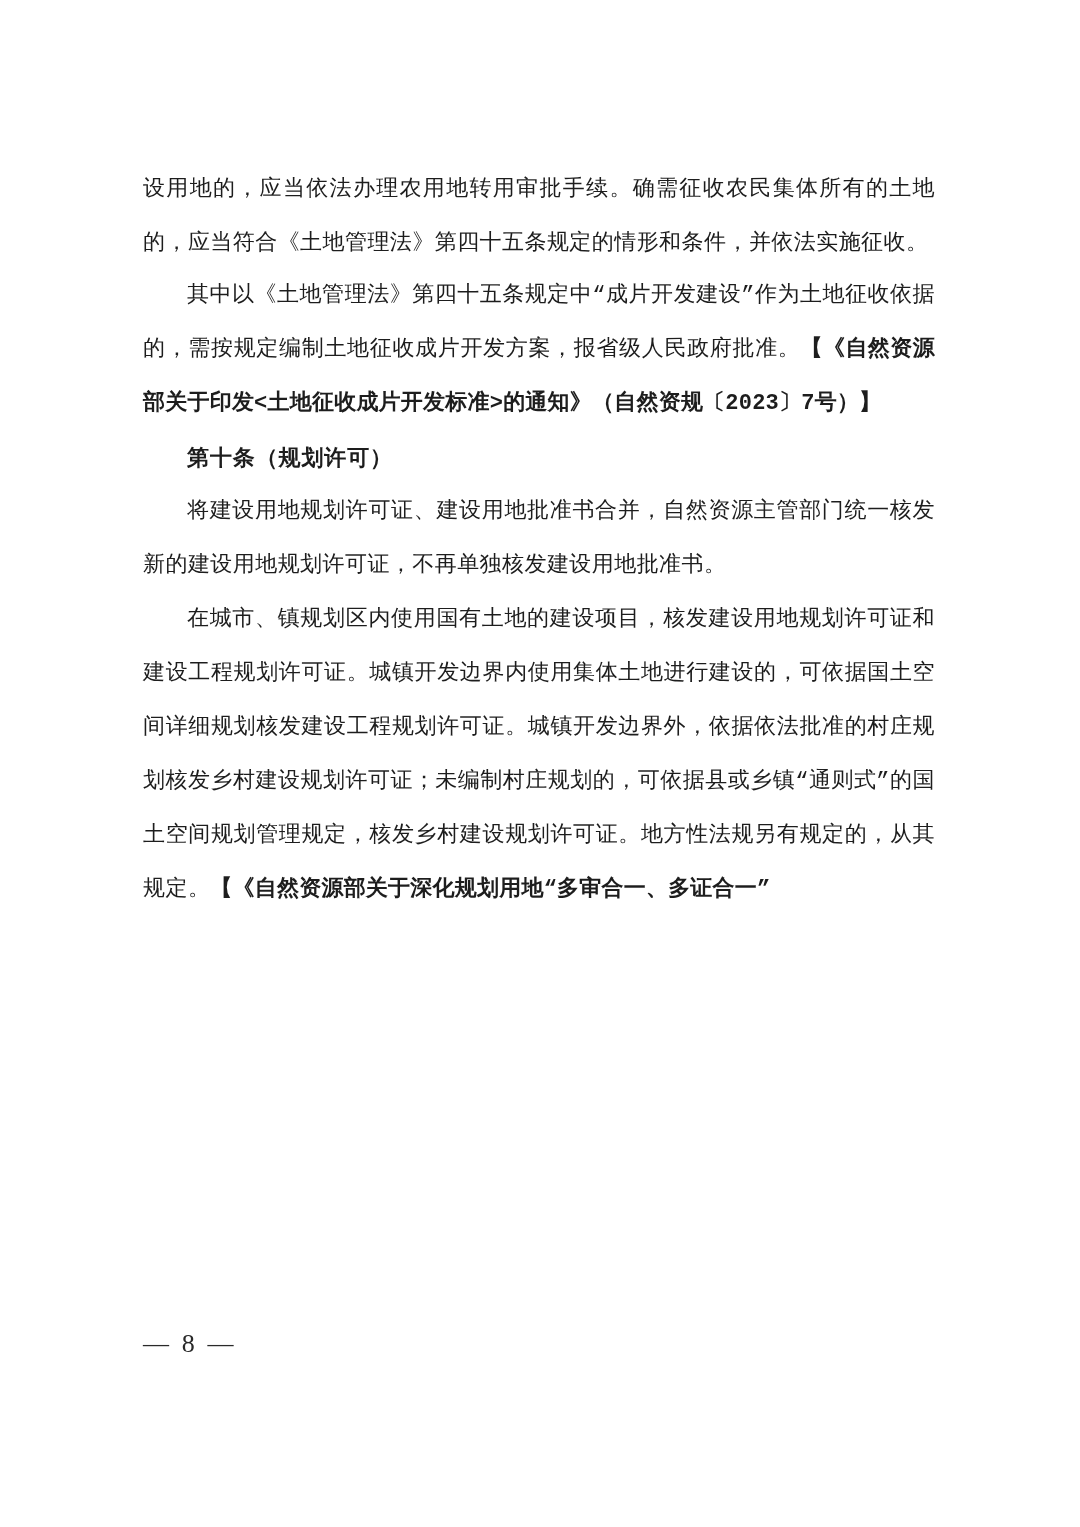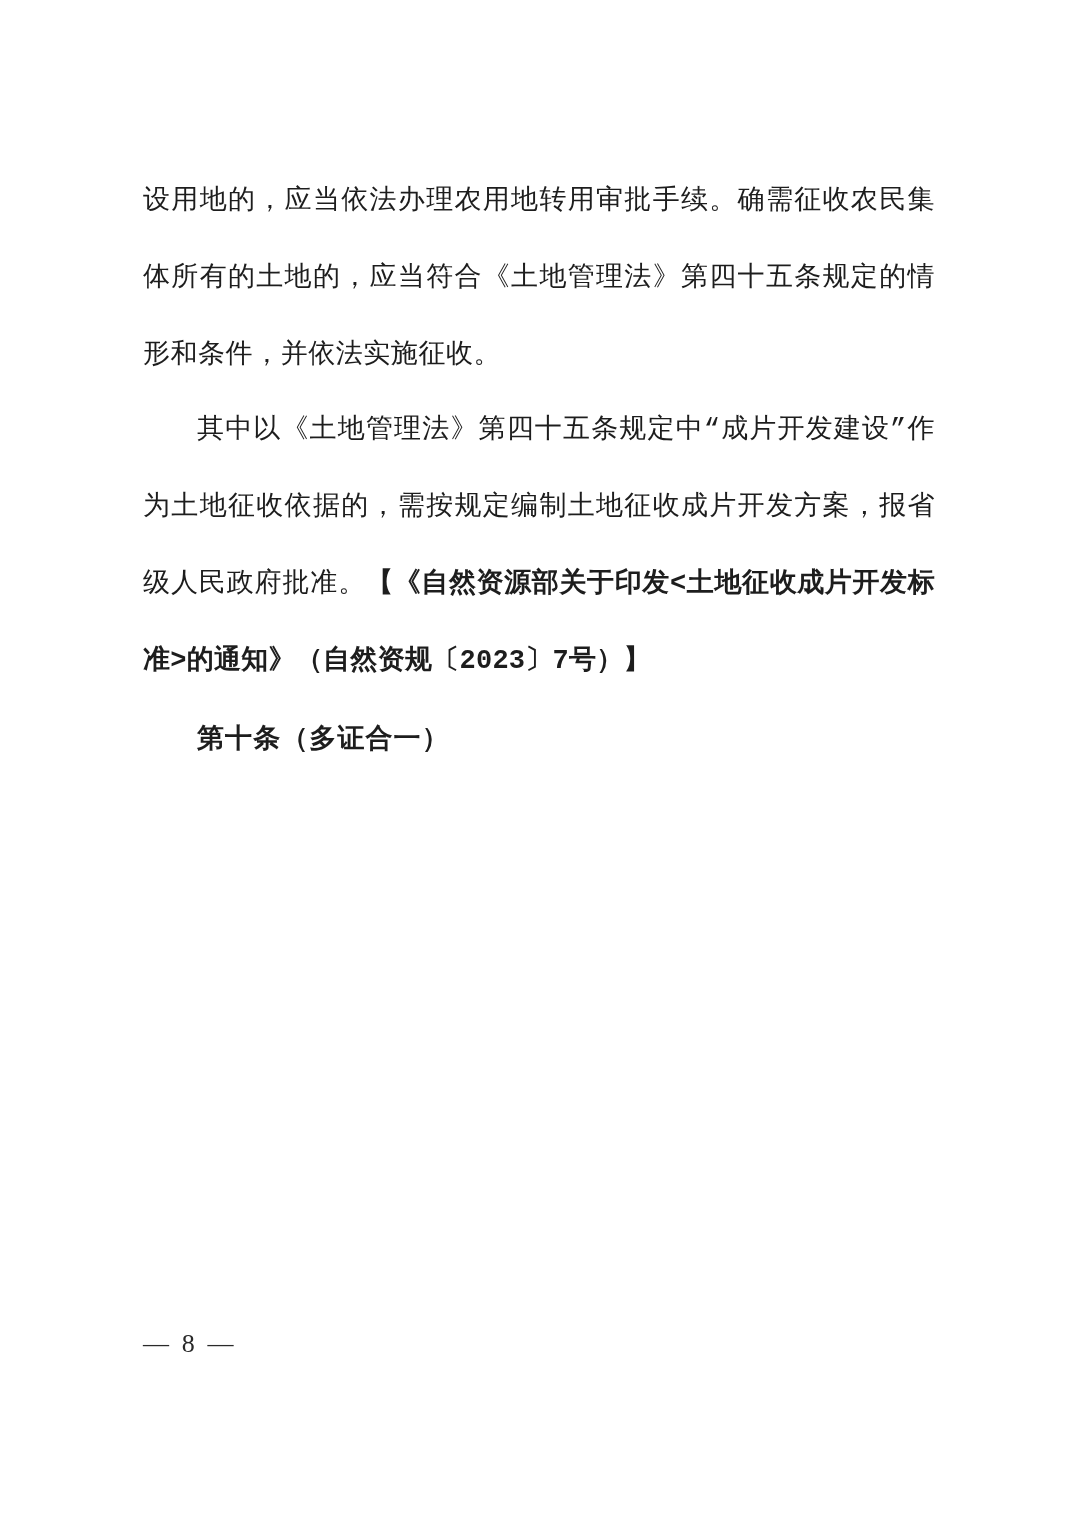--- a/index.html
+++ b/index.html
@@ -15,22 +15,22 @@
     overflow: hidden;
     margin: 0 auto;
     font-family: "Liberation Serif", "DejaVu Serif", serif;
     color: #1d1d1d;
   }
   .text-block {
     position: absolute;
     left: 143px;
     top: 161px;
     width: 792px;
-    font-size: 27px;
-    line-height: 77px;
+    font-size: 22px;
+    line-height: 54px;
     text-align: justify;
     text-justify: inter-character;
     letter-spacing: 0.02em;
   }
   .para {
     margin: 0;
     padding: 0;
   }
   .para.indent {
     text-indent: 2em;
@@ -62,20 +62,22 @@
 <body>
 
 <div class="page">
   <div class="text-block">
 
     <p class="para"><span>设用地的，应当依法办理农用地转用审批手续。确需征收农民集体所有的土地的，应当符合《土地管理法》第四十五条规定的情形和条件，并依法实施征收。</span></p>
 
     <p class="para indent"><span>其中以《土地管理法》第四十五条规定中“成片开发建设”作为土地征收依据的，需按规定编制土地征收成片开发方案，报省级人民政府批准。</span><span class="cite">【《自然资源部关于印发&lt;土地征收成片开发标准&gt;的通知》（自然资规〔2023〕7号）】</span></p>
 
 
-    <p class="heading"><span>第十条（多证合一）</span></p>
+    <p class="heading"><span>第十条（规划许可）</span></p>
 
+    <p class="para indent"><span>将建设用地规划许可证、建设用地批准书合并，自然资源主管部门统一核发新的建设用地规划许可证，不再单独核发建设用地批准书。</span></p>
 
+    <p class="para indent"><span>在城市、镇规划区内使用国有土地的建设项目，核发建设用地规划许可证和建设工程规划许可证。城镇开发边界内使用集体土地进行建设的，可依据国土空间详细规划核发建设工程规划许可证。城镇开发边界外，依据依法批准的村庄规划核发乡村建设规划许可证；未编制村庄规划的，可依据县或乡镇“通则式”的国土空间规划管理规定，核发乡村建设规划许可证。地方性法规另有规定的，从其规定。</span><span class="cite">【《自然资源部关于深化规划用地“多审合一、多证合一”</span></p>
 
   </div>
 
   <div class="page-footer">— 8 —</div>
 </div>
 
 </body></html>

